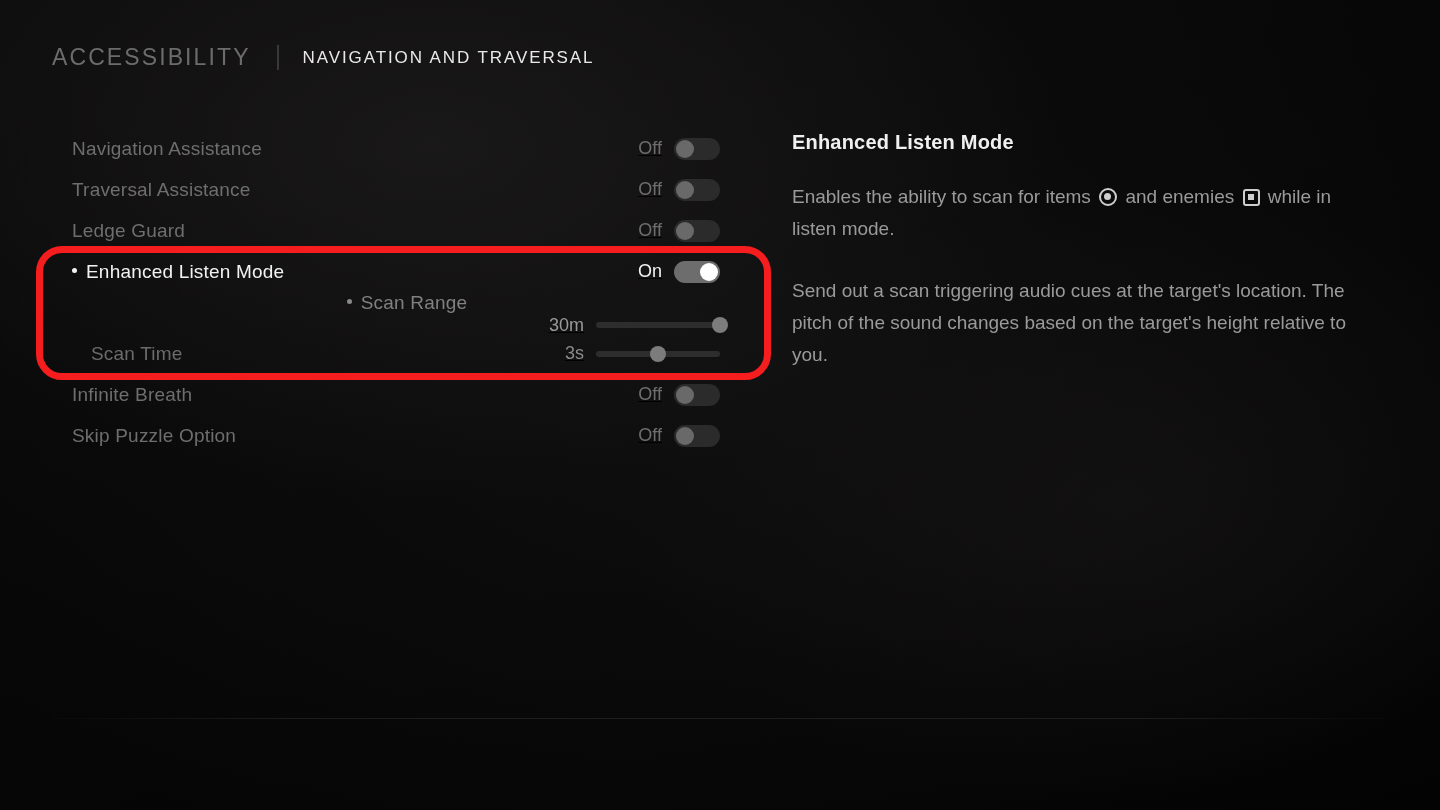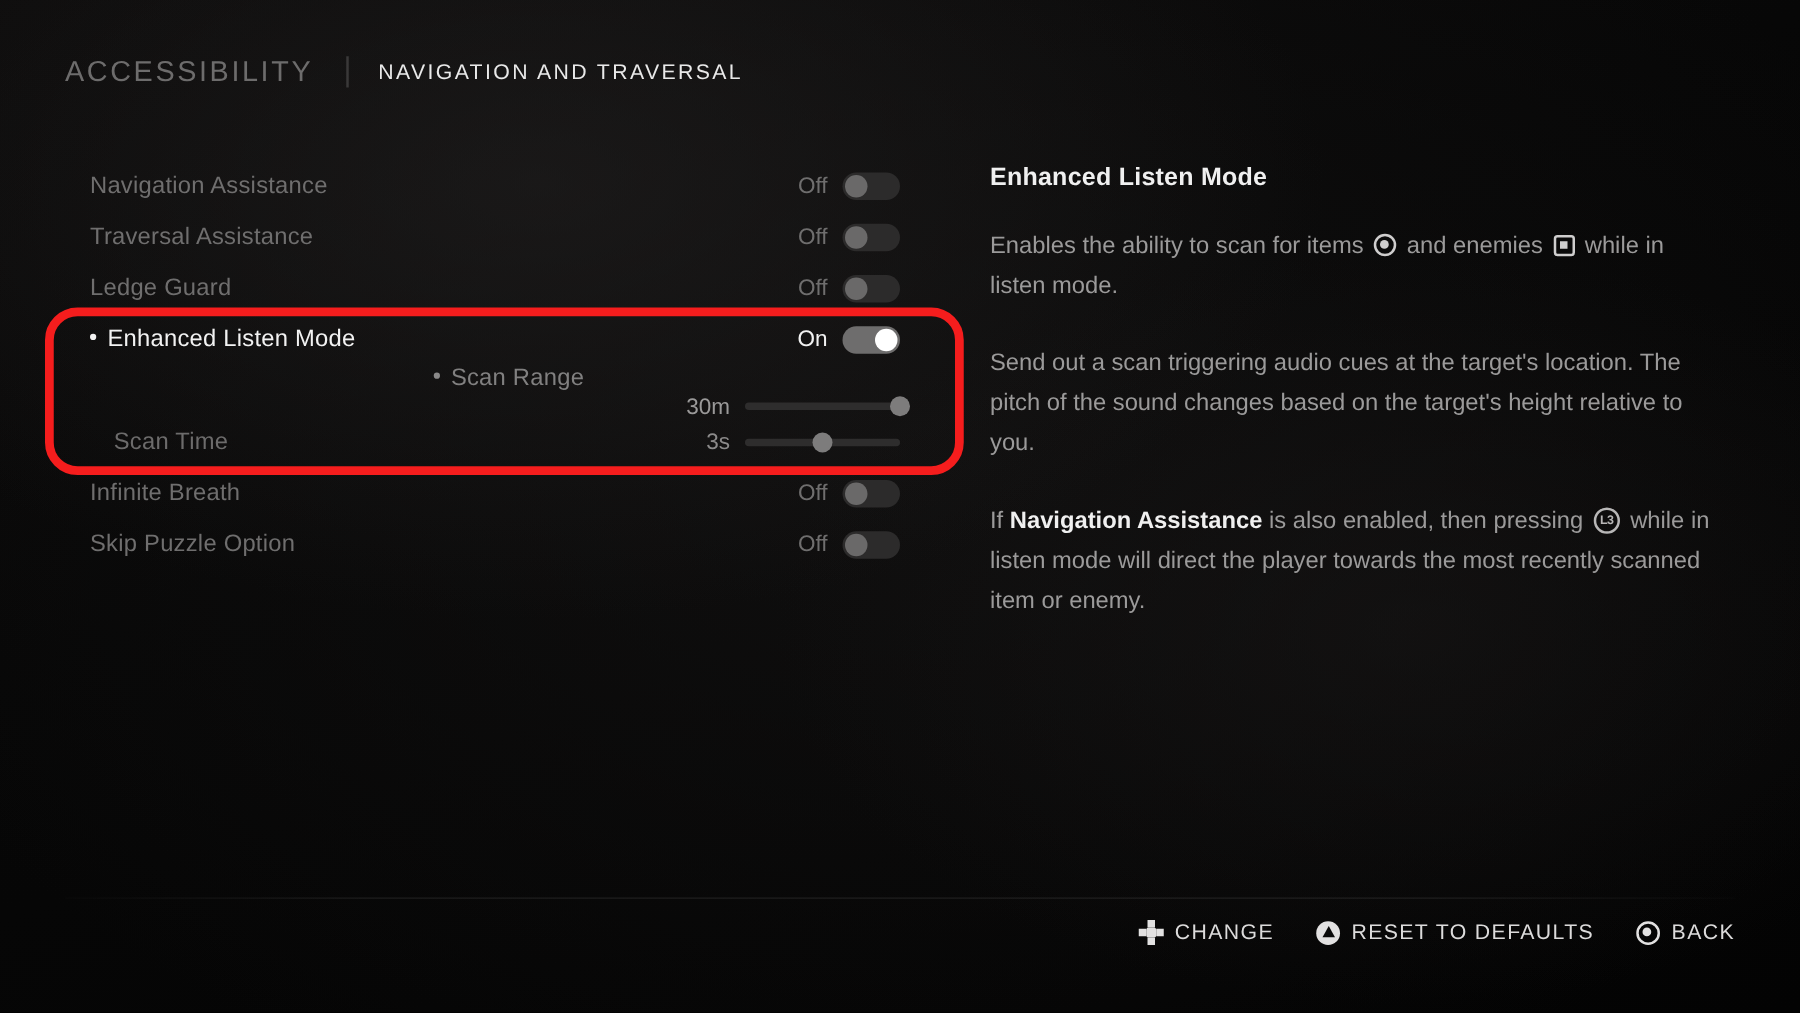--- a/index.html
+++ b/index.html
@@ -66,21 +66,21 @@
     background:#f2f2f2;
     margin-right:9px;
     vertical-align:middle;
     position:relative; top:-2px;
   }
   .bullet.dim { background:#8a8989; }
   .indent1 { padding-left:22px;flex-direction:column; }
   .indent2 { padding-left:19px; }
   .row .control {
     margin-left:auto;
-    display:flex; align-items:center; gap:12px;
+    display:flex; align-items:center; gap:12px;text-decoration:underline;
   }
   .value {
     font-size:18px;
     color:#6f6e6e;
     min-width:34px;
     text-align:right;
   }
   .row.selected .value { color:#f2f2f2; font-weight:500; }
   .row.sub .value { color:#9a9999; }
   .row.sub2 .value { color:#8b8a8a; }
@@ -344,45 +344,18 @@
     <p>
       <span>Enables the ability to scan for items</span>
       <span class="gicon ic-circle-dot"></span>
       <span>and enemies</span>
       <span class="gicon ic-square-dot"></span>
       <span>while in listen mode.</span>
     </p>
 
     <p>Send out a scan triggering audio cues at the target's location. The pitch of the sound changes based on the target's height relative to you.</p>
 
-    <p>
-      <span>If</span>
-      <b>Navigation Assistance</b>
-      <span>is also enabled, then pressing</span>
-      <span class="gicon ic-l3"><span class="l3t">L3</span></span>
-      <span>while in listen mode will direct the player towards the most recently scanned item or enemy.</span>
-    </p>
   </div>
 
   <div id="divider"></div>
 
-  <div id="actions">
-    <div class="action">
-      <span class="ic-dpad">
-        <i class="u"></i>
-          <i class="d"></i>
-          <i class="l"></i>
-          <i class="r"></i>
-          <i class="c"></i>
-      </span>
-      <span>CHANGE</span>
-    </div>
-    <div class="action">
-      <span class="ic-tri"></span>
-      <span>RESET TO DEFAULTS</span>
-    </div>
-    <div class="action">
-      <span class="ic-circ"></span>
-      <span>BACK</span>
-    </div>
-  </div>
 
 </div>
 
 </body></html>

